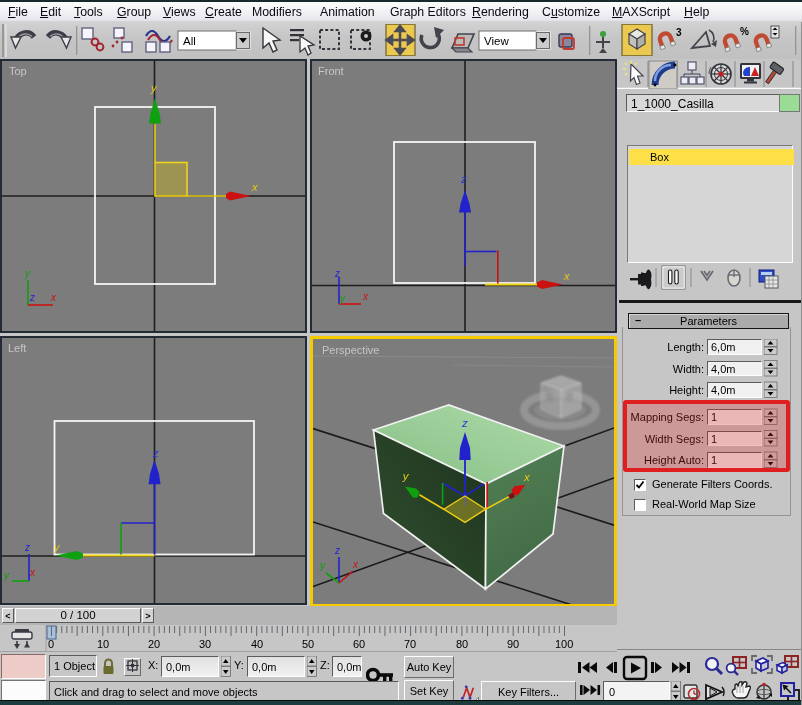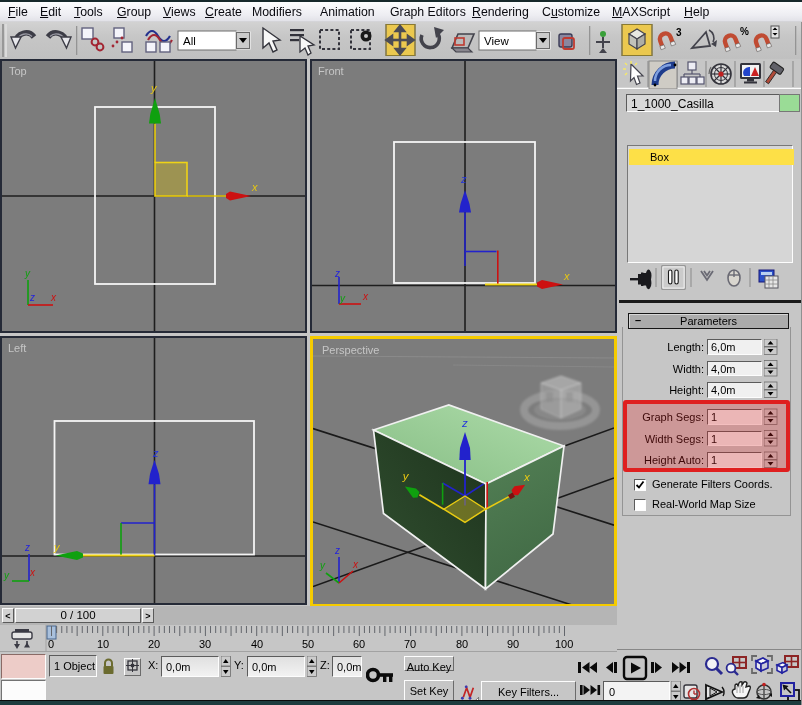--- a/index.html
+++ b/index.html
@@ -405,21 +405,21 @@
         <span class="t11" style="position:absolute;left:3px;top:1px">6,0m</span>
       </div>
 <div class="ab t11" style="left:0;top:303.5px;width:87px;text-align:right">Width:</div>
 <div class="ab sk" style="left:90px;top:301.5px;width:55px;height:15.5px">
         <span class="t11" style="position:absolute;left:3px;top:1px">4,0m</span>
       </div>
 <div class="ab t11" style="left:0;top:325px;width:87px;text-align:right">Height:</div>
 <div class="ab sk" style="left:90px;top:323px;width:55px;height:15.5px">
         <span class="t11" style="position:absolute;left:3px;top:1px">4,0m</span>
       </div>
-<div class="ab t11" style="left:0;top:352px;width:87px;text-align:right">Graph Segs:</div>
+<div class="ab t11" style="left:0;top:352px;width:87px;text-align:right">Mapping Segs:</div>
 <div class="ab sk" style="left:90px;top:350px;width:55px;height:15.5px">
         <span class="t11" style="position:absolute;left:3px;top:1px">1</span>
       </div>
 <div class="ab t11" style="left:0;top:373.5px;width:87px;text-align:right">Width Segs:</div>
 <div class="ab sk" style="left:90px;top:371.5px;width:55px;height:15.5px">
         <span class="t11" style="position:absolute;left:3px;top:1px">1</span>
       </div>
 <div class="ab t11" style="left:0;top:395px;width:87px;text-align:right">Height Auto:</div>
 <div class="ab sk" style="left:90px;top:393px;width:55px;height:15.5px">
         <span class="t11" style="position:absolute;left:3px;top:1px">1</span>
@@ -629,22 +629,25 @@
 <span class="t11" style="position:absolute;left:320px;top:7px">Z:</span>
 <div class="ab sk" style="left:332px;top:4px;width:30px;height:21px;background:linear-gradient(#E0E0E0,#F2F2F2)">
         <span class="t11" style="position:absolute;left:4px;top:3.5px">0,0m</span>
       </div>
 <svg class="ab" style="left:366px;top:13px" width="28" height="26" viewBox="0 0 28 26">
         <circle cx="7" cy="10" r="5.5" fill="none" stroke="#0A0A0A" stroke-width="3.6"></circle>
         <line x1="12" y1="10" x2="27" y2="10" stroke="#0A0A0A" stroke-width="3.6"></line>
         <rect x="17" y="11" width="3.4" height="6" fill="#0A0A0A"></rect>
         <rect x="23" y="11" width="3.4" height="6" fill="#0A0A0A"></rect>
       </svg>
-
-<div class="ab rs" style="left:404px;top:4px;width:50px;height:15px;text-align:center"><span class="t11" style="line-height:21px">Auto Key</span></div>
+<div class="ab sk" style="left:49px;top:29px;width:350px;height:23px;background:#C6C6C6">
+        <span class="t11" style="position:absolute;left:4px;top:4px">Click and drag to select and move objects</span>
+      </div>
+
+<div class="ab rs" style="left:404px;top:4px;width:50px;height:22px;text-align:center"><span class="t11" style="line-height:21px">Auto Key</span></div>
 <div class="ab rs" style="left:404px;top:28px;width:50px;height:22px;text-align:center"><span class="t11" style="line-height:21px">Set Key</span></div>
 <svg class="ab" style="left:460px;top:31px" width="20" height="21" viewBox="0 0 20 22">
         <polyline points="3,15 6.5,5 10,15 13.5,5" fill="none" stroke="#C22525" stroke-width="1.8"></polyline>
         <circle cx="2" cy="16" r="1.5" fill="#3A3AB0"></circle>
         <circle cx="6" cy="4" r="1.5" fill="#3A3AB0"></circle>
         <circle cx="10" cy="16" r="1.5" fill="#3A3AB0"></circle>
         <polygon points="14,20 19,20 19,15" fill="#FFF" stroke="#555" stroke-width="0.8"></polygon>
       </svg>
 <div class="ab rs" style="left:481px;top:29px;width:95px;height:21px;text-align:center"><span class="t11" style="line-height:20px">Key Filters...</span></div>
 

